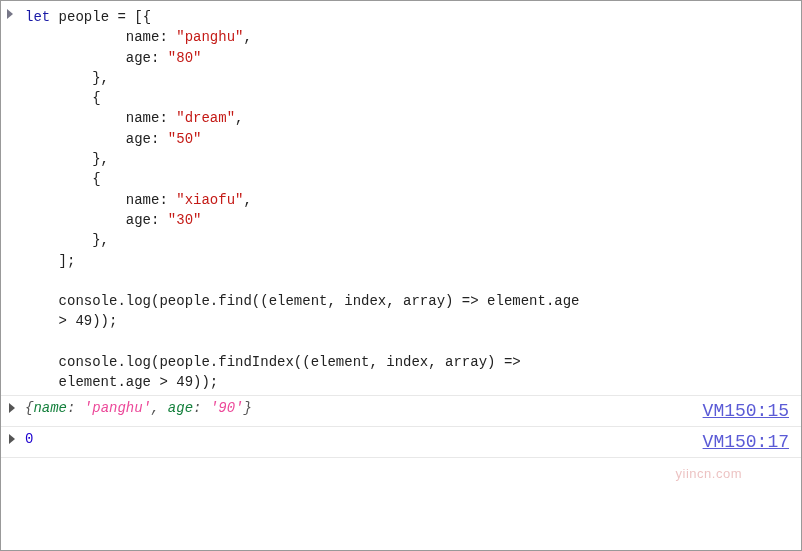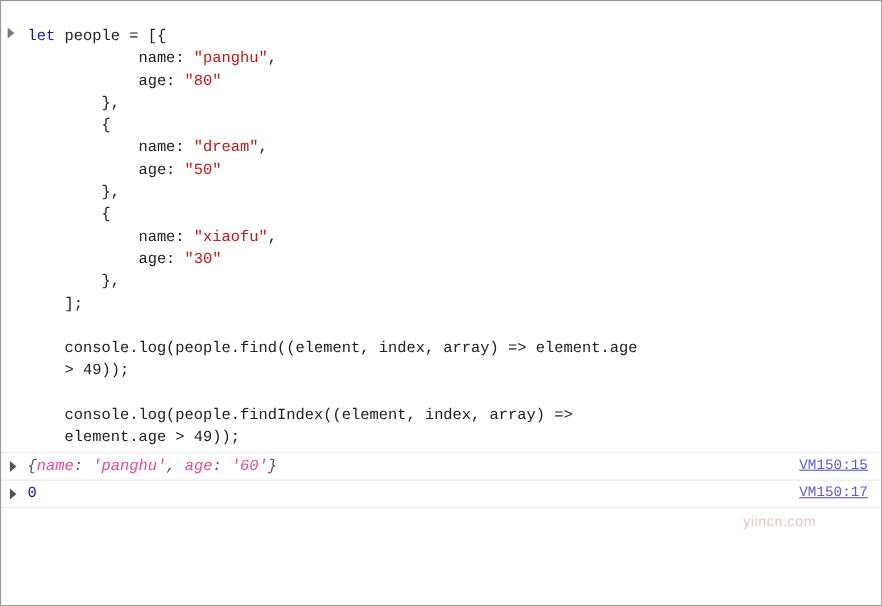--- a/index.html
+++ b/index.html
@@ -8,21 +8,21 @@
       font-size: 14px;
       line-height: 1.45;
       background: #fff;
       color: #303030;
       width: 802px;
       height: 551px;
       border: 1px solid #999;
       overflow: hidden;
     }
     .console {
-      padding: 20px 0;
+      padding: 4px 0;
     }
     .entry {
       padding: 2px 8px 2px 24px;
       position: relative;
     }
     .entry.input::before {
       content: "";
       position: absolute;
       left: 6px;
       top: 4px;
@@ -56,27 +56,27 @@
       white-space: pre;
       color: #222;
     }
     .kw { color: #1a1aa6; }
     .prop { color: #994500; }
     .str { color: #c41a16; }
     .obj-preview {
       font-style: italic;
       color: #545454;
     }
-    .obj-preview .prop { color: #ec4899; font-style: italic; }
+    .obj-preview .prop { color: #15803d; font-style: italic; }
     .obj-preview .str { color: #ec4899; font-style: italic; }
     .source-link {
       color: #5b5bd6;
       text-decoration: underline;
       cursor: pointer;
-      font-size: 13px;
+      font-size: 18px;
       white-space: nowrap;
       margin-left: 12px;
     }
     .watermark {
       position: absolute;
       right: 60px;
       top: 465px;
       font-size: 13px;
       color: rgba(200,80,80,0.35);
       pointer-events: none;
@@ -108,21 +108,21 @@
     ];
 
     console.log(people.find((element, index, array) =&gt; element.age
     &gt; 49));
 
     console.log(people.findIndex((element, index, array) =&gt;
     element.age &gt; 49));</span></span>
   </div>
 
   <div class="entry output">
-    <span class="obj-preview" id="out1"><span>{</span><span class="prop">name</span><span>: </span><span class="str">'panghu'</span><span>, </span><span class="prop">age</span><span>: </span><span class="str">'60'</span><span>}</span></span>
+    <span class="obj-preview" id="out1"><span>{</span><span class="prop">name</span><span>: </span><span class="str">'panghu'</span><span>, </span><span class="prop">age</span><span>: </span><span class="str">'90'</span><span>}</span></span>
     <span class="source-link">VM150:15</span>
   </div>
 
   <div class="entry output last">
     <span class="out-val">0</span>
     <span class="source-link">VM150:17</span>
   </div>
 
 </div>
 

